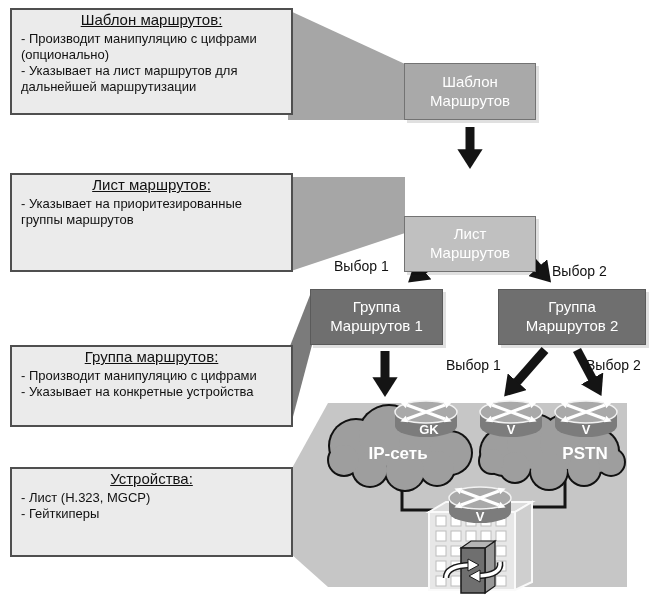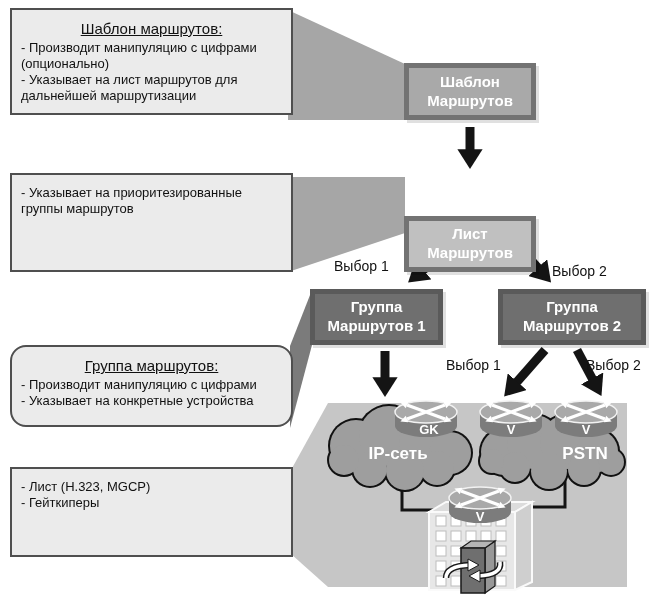--- a/index.html
+++ b/index.html
@@ -10,32 +10,32 @@
     --building_front:#e7e7e7; --building_side:#cfcfcf; --building_roof:#dcdcdc;
     --device:#6f6f6f; --ink:#141414;
   }
   html,body{margin:0;padding:0;background:#fff;}
   .stage{position:relative;width:662px;height:603px;background:#fff;overflow:hidden;
          font-family:"Liberation Sans","DejaVu Sans",sans-serif;color:#111;}
   .gfx{position:absolute;left:0;top:0;z-index:0;}
 
   .info-box{position:absolute;z-index:2;background:var(--info_fill);
             border:2px solid var(--info_border);box-sizing:border-box;
-            padding:10px 9px 4px 9px;}
+            padding:1px 9px 4px 9px;}
   .ib-title{font-size:15px;text-align:center;text-decoration:underline;
             margin-bottom:3px;white-space:nowrap;}
   .ib-line{font-size:13px;line-height:1.22;}
   .ib1{left:10px;top:8px;width:283px;height:107px;}
   .ib2{left:10px;top:173px;width:283px;height:99px;}
-  .ib3{left:10px;top:345px;width:283px;height:82px;border-radius:16px;}
+  .ib3{left:10px;top:345px;width:283px;height:82px;}
   .ib4{left:10px;top:467px;width:283px;height:90px;}
 
   .node{position:absolute;z-index:2;display:flex;align-items:center;justify-content:center;
-        text-align:center;color:#fff;font-weight:bold;font-size:15px;line-height:1.25;
-        white-space:pre-line;box-sizing:border-box;border:5px solid #737373;
+        text-align:center;color:#fff;font-weight:normal;font-size:15px;line-height:1.25;
+        white-space:pre-line;box-sizing:border-box;border:1px solid #737373;
         box-shadow:3px 3px 0 rgba(0,0,0,0.12);}
   .n-pattern{left:404px;top:63px;width:132px;height:57px;background:var(--node_pattern);}
   .n-list{left:404px;top:176px;width:132px;height:56px;background:var(--node_list);margin-top:40px;}
   .n-group1{left:310px;top:289px;width:133px;height:56px;background:var(--node_group);border-color:#5a5a5a;}
   .n-group2{left:498px;top:289px;width:148px;height:56px;background:var(--node_group);border-color:#5a5a5a;}
 
   .choice{position:absolute;z-index:2;font-size:14px;width:72px;color:#111;}
   .c1{left:334px;top:258px;}
   .c2{left:552px;top:263px;}
   .c3{left:446px;top:357px;}
@@ -198,30 +198,32 @@
     </g>
   </svg>
 
   <div class="info-box ib1">
     <div class="ib-title">Шаблон маршрутов:</div>
     <div class="ib-line">- Производит манипуляцию с цифрами (опционально)</div>
     <div class="ib-line">- Указывает на лист маршрутов для дальнейшей маршрутизации</div>
   </div>
 
   <div class="info-box ib2">
+    <div class="ib-title">Лист маршрутов:</div>
     <div class="ib-line">- Указывает на приоритезированные группы маршрутов</div>
   </div>
 
   <div class="info-box ib3">
     <div class="ib-title">Группа маршрутов:</div>
     <div class="ib-line">- Производит манипуляцию с цифрами</div>
     <div class="ib-line">- Указывает на конкретные устройства</div>
   </div>
 
   <div class="info-box ib4">
+    <div class="ib-title">Устройства:</div>
     <div class="ib-line">- Лист (H.323, MGCP)</div>
     <div class="ib-line">- Гейткиперы</div>
   </div>
 
   <div class="node n-pattern">Шаблон
 Маршрутов</div>
   <div class="node n-list">Лист
 Маршрутов</div>
   <div class="node n-group1">Группа
 Маршрутов 1</div>

